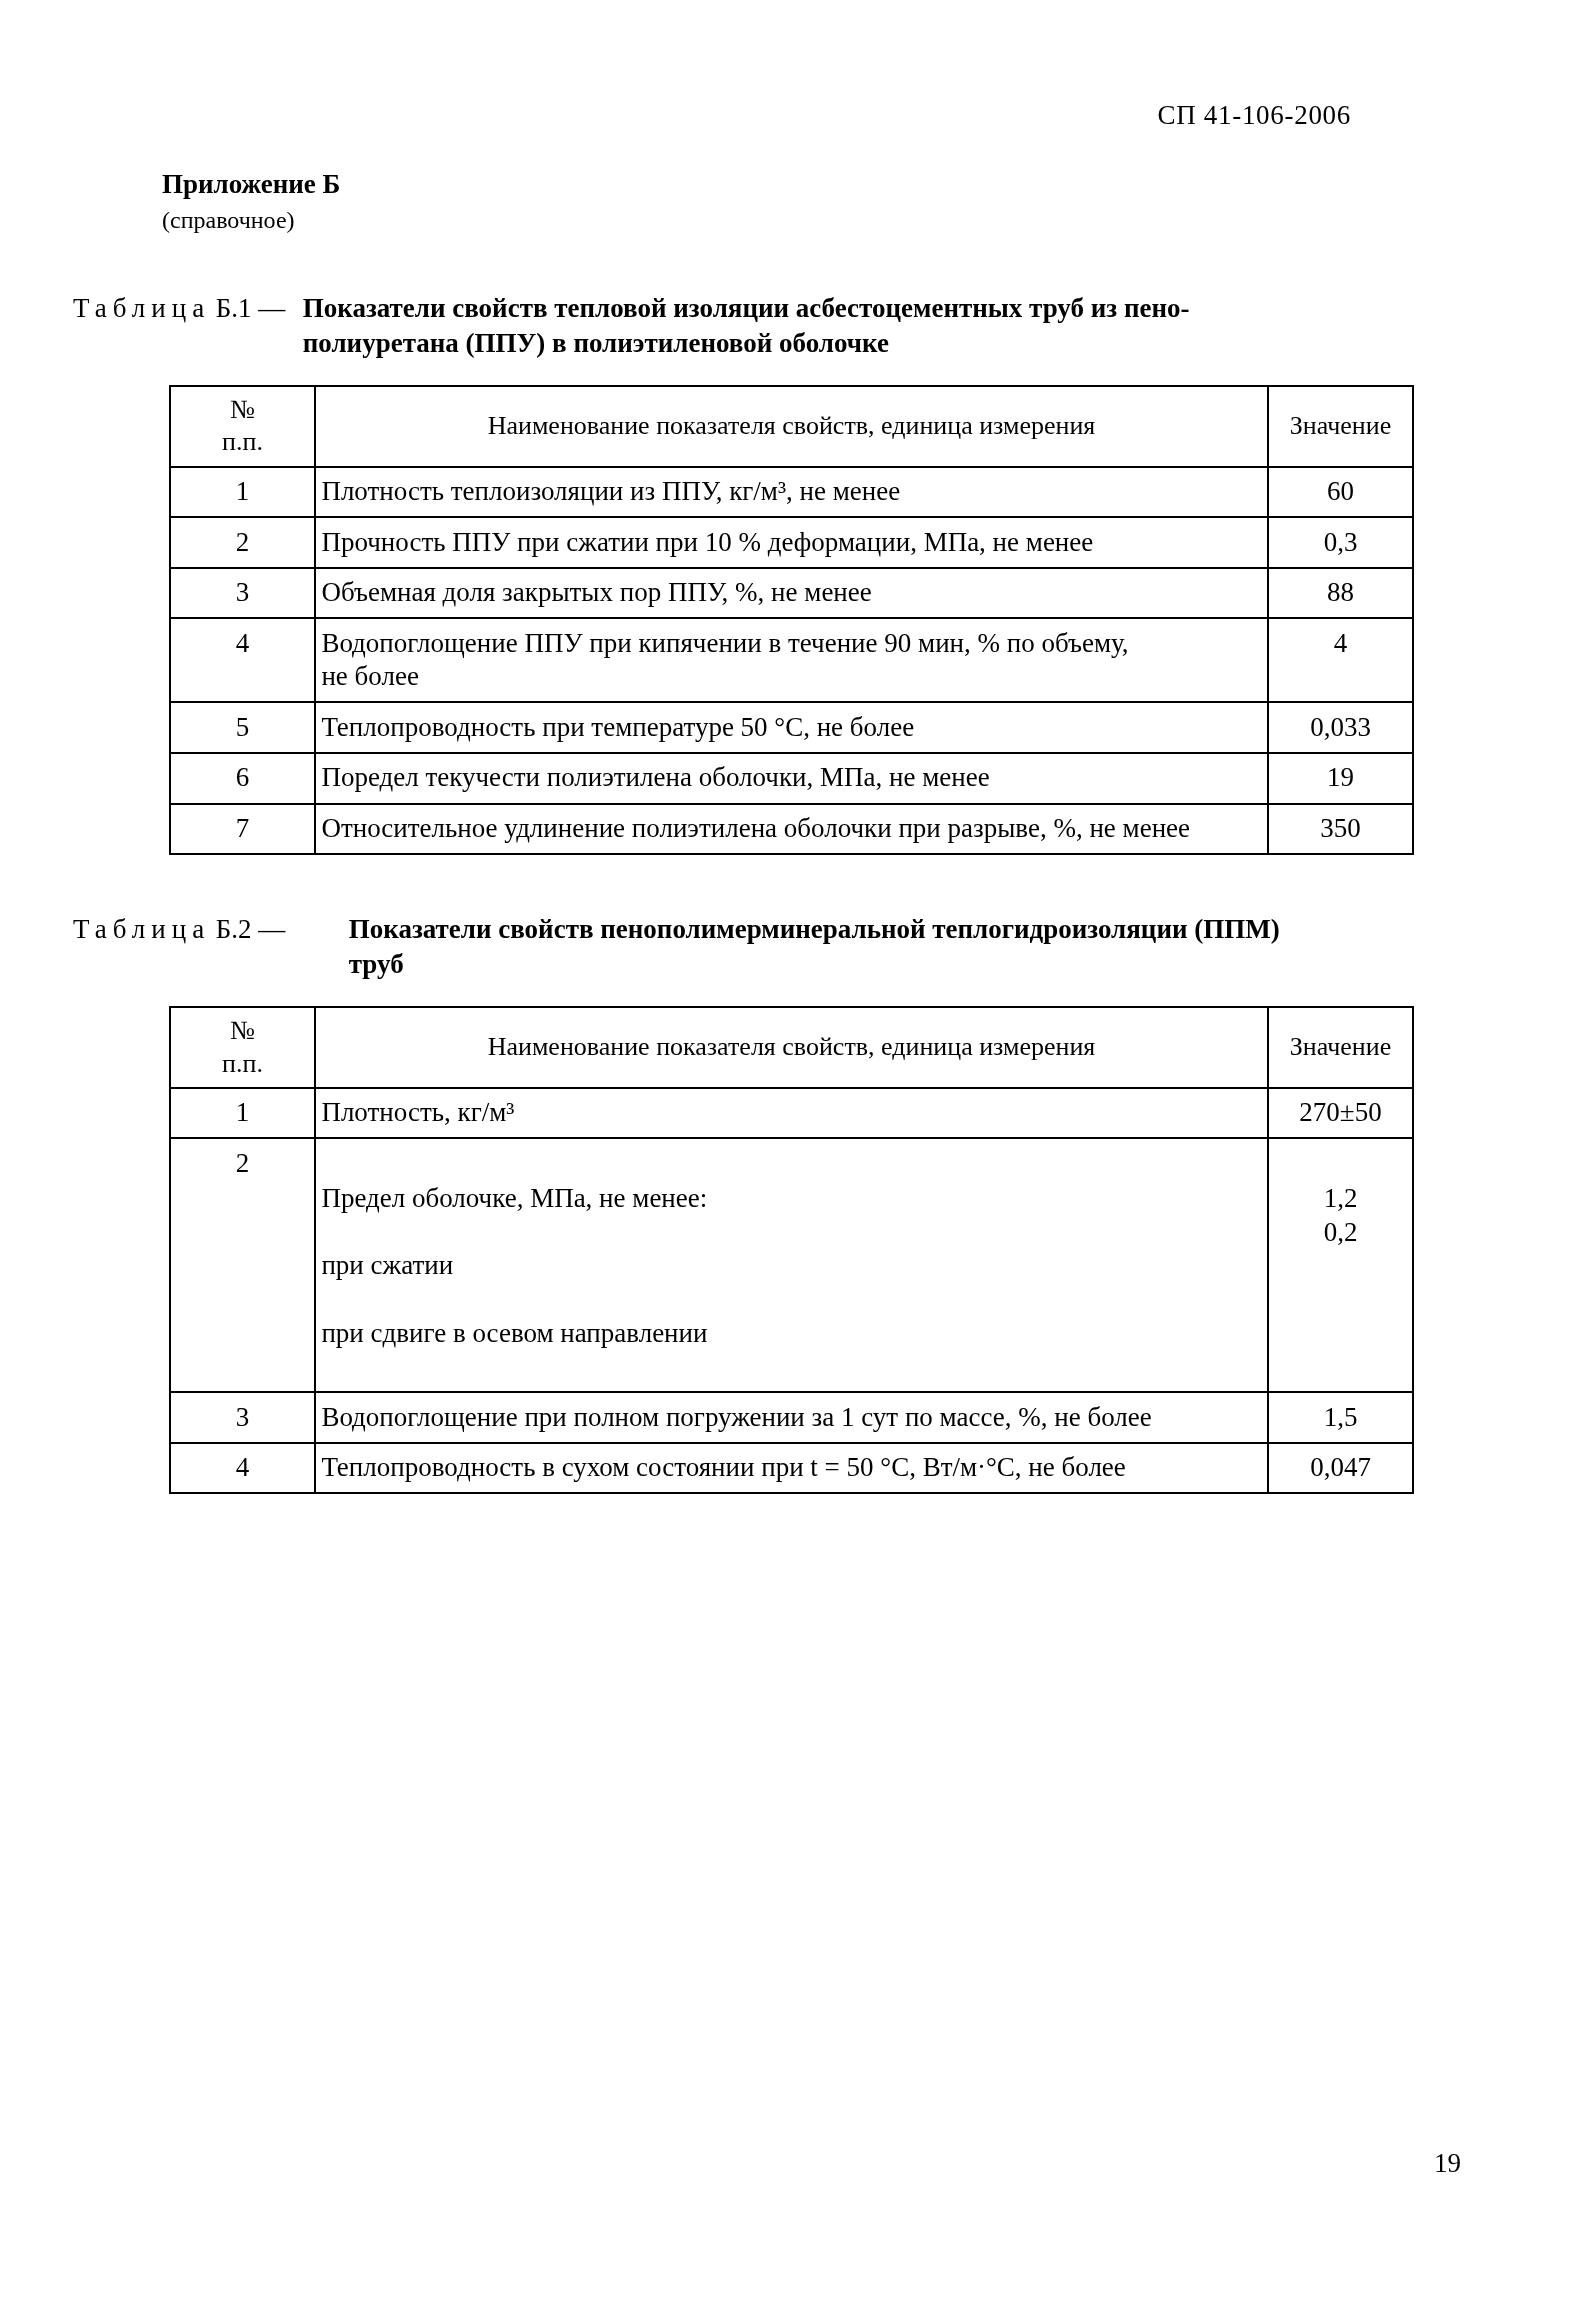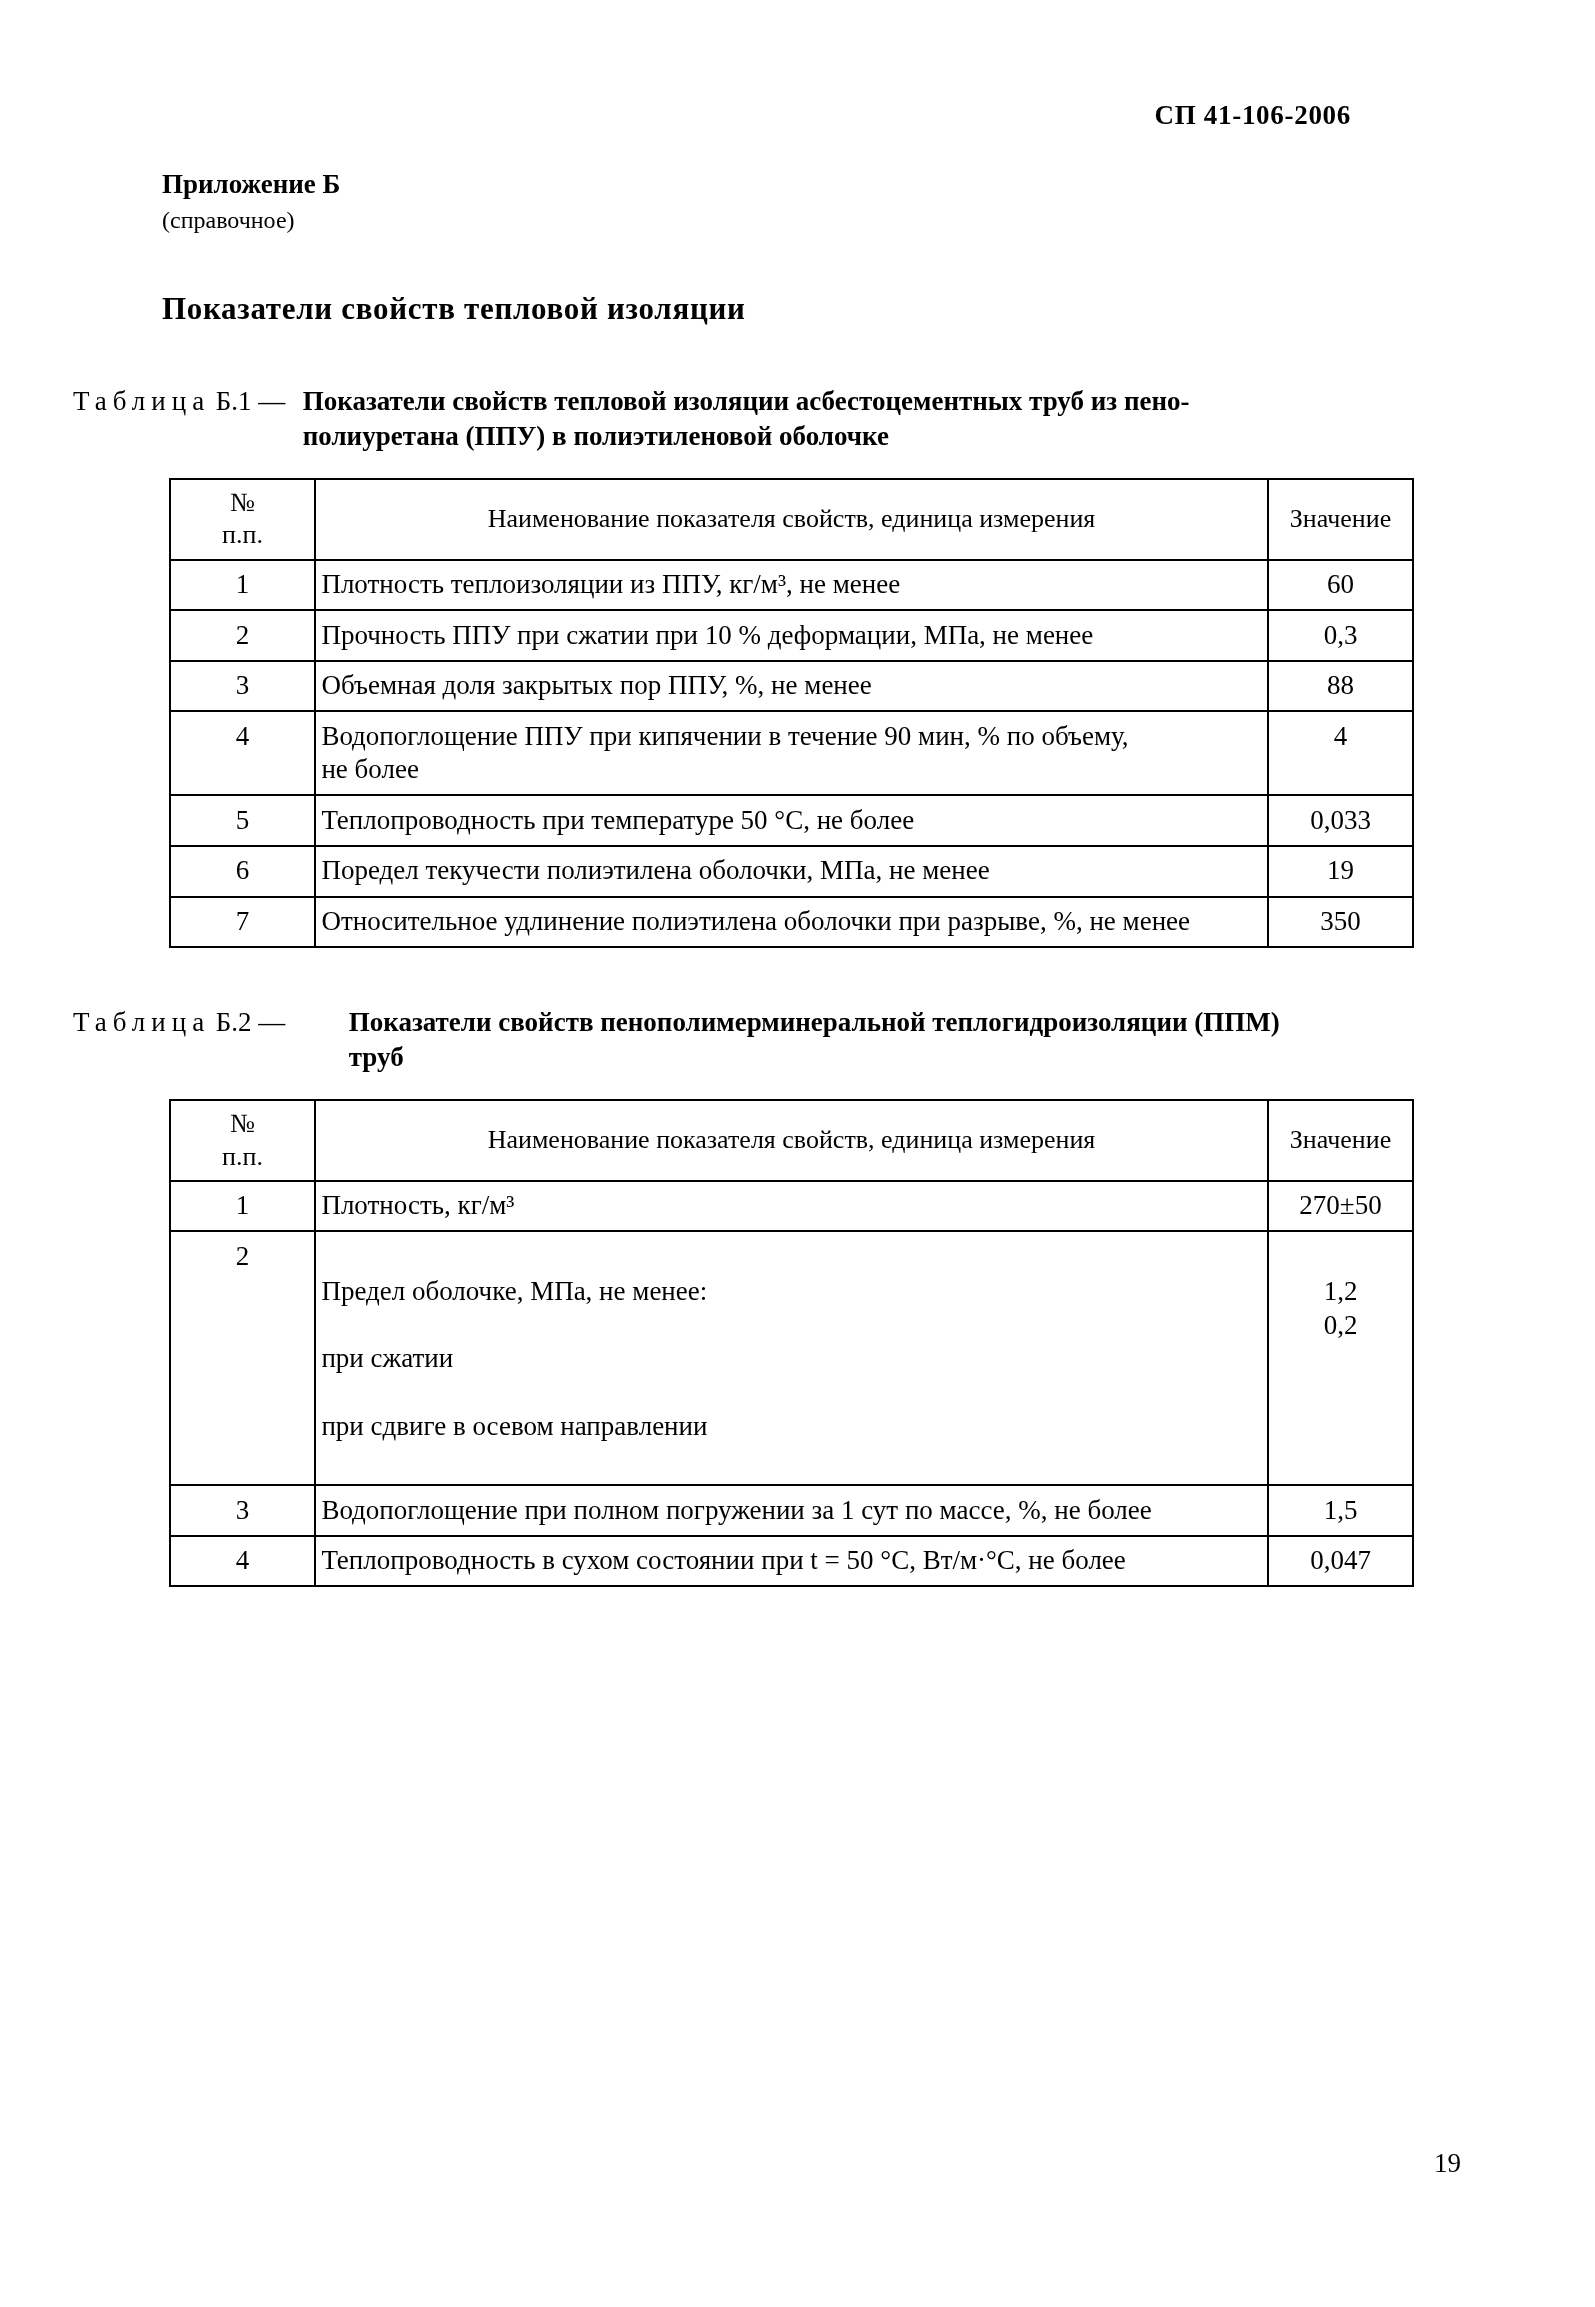--- a/index.html
+++ b/index.html
@@ -12,21 +12,21 @@
     color: #000000;
     font-family: "Liberation Serif", "DejaVu Serif", serif;
     position: relative;
     overflow: hidden;
   }
   .doc-code {
     position: absolute;
     top: 100px;
     right: 245px;
     font-size: 27px;
-    font-weight: 700;
+    font-weight: 400;
     letter-spacing: 0.7px;
   }
   .head-block {
     padding-top: 169px;
     width: 1163px;
     margin-left: 162px;
   }
   .appendix-title { font-size: 27px; font-weight: 700; }
   .appendix-subtitle { font-size: 24px; margin-top: 6.8px; }
   .page-title {
@@ -89,21 +89,20 @@
   }
 </style>
 </head>
 <body>
 
 <div class="doc-code">СП 41-106-2006</div>
 
 <div class="head-block">
   <div class="appendix-title">Приложение Б</div>
   <div class="appendix-subtitle">(справочное)</div>
-  <div class="page-title">Показатели свойств тепловой изоляции</div>
 </div>
 
 <div class="caption">
   <span class="cap-label"><span class="cap-word">Таблица</span><span class="cap-rest">Б.1 —</span></span>
   <span class="cap-text">Показатели свойств тепловой изоляции асбестоцементных труб из пено-
 полиуретана (ППУ) в полиэтиленовой оболочке</span>
 </div>
 
 <table class="props-table">
   <colgroup>

